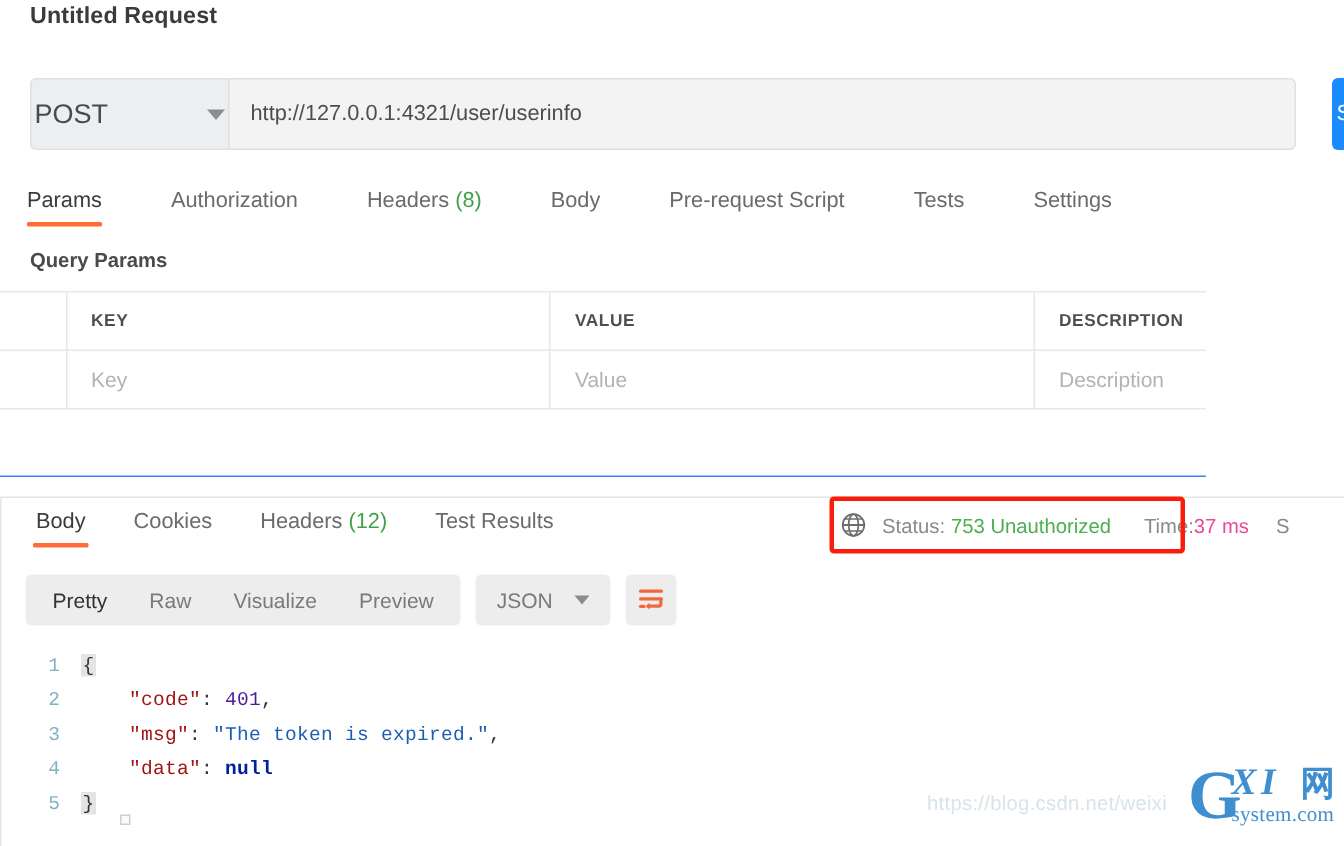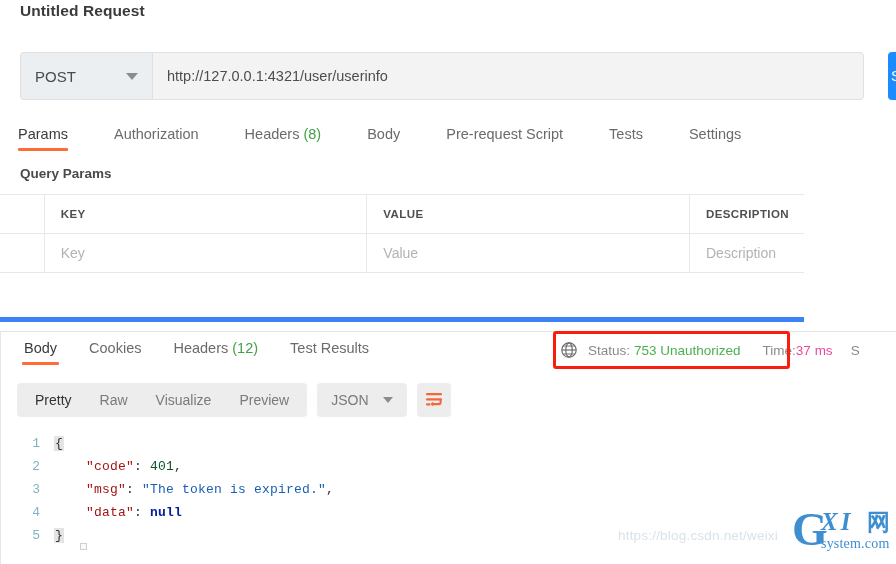--- a/index.html
+++ b/index.html
@@ -25,22 +25,22 @@
     font-size: 15.5px; font-weight: bold; color: #3b3b3b;
     letter-spacing: .1px;
   }
 
   
   .url-bar { position: absolute; left: 20px; top: 52px; height: 48px; display: flex; }
   .method-box {
     width: 132px; height: 48px;
     background: #eceff1; border: 1px solid #e0e0e0; border-right: none;
     border-radius: 4px 0 0 4px;
-    display: flex; align-items: center; padding: 0 14px;
-    font-size: 15px; color: #4a4a4a;
+    display: flex; align-items: center; padding: 0 2px;
+    font-size: 18px; color: #4a4a4a;
   }
   .method-label { flex: 1; }
   .caret {
     width: 0; height: 0;
     border-left: 6px solid transparent; border-right: 6px solid transparent;
     border-top: 7px solid #8c8c8c;
   }
   .url-input {
     width: 712px; height: 48px;
     background: #f3f3f3; border: 1px solid #e0e0e0;
@@ -74,21 +74,21 @@
   .count-green { color: #43a047; }
 
   .query-params-label {
     position: absolute; left: 20px; top: 166px;
     font-size: 13.5px; font-weight: bold; color: #4a4a4a;
   }
 
   
   .ptable {
     position: absolute; left: 0; top: 194px; width: 804px;
-    border-top: 1px solid #e8e8e8; border-bottom: 5px solid #3b82f6;
+    border-top: 1px solid #e8e8e8; border-bottom: 1px solid #3b82f6;
   }
   .prow { display: flex; height: 39px; align-items: center; }
   .prow.header { border-bottom: 1px solid #e8e8e8; }
   .prow.body-row { border-bottom: 1px solid #e8e8e8; }
   .pcell {
     height: 39px; display: flex; align-items: center;
     padding: 0 0 0 16px; border-right: 1px solid #e8e8e8;
     font-size: 13px;
   }
   .pcell.chk { width: 50px; padding: 0; }
@@ -170,21 +170,21 @@
   }
   .cline { display: flex; height: 23px; align-items: center; }
   .lnum {
     width: 54px; text-align: right; padding-right: 14px;
     color: #80b3c4; font-size: 13px; flex: none;
   }
   .ctext { white-space: pre; letter-spacing: .2px; }
   .tk-brace { color: #333; background: #e4e4e4; padding: 0 1px; }
   .tk-key { color: #a31515; }
   .tk-punc { color: #333; }
-  .tk-num { color: #14532d; }
+  .tk-num { color: #4c1d95; }
   .tk-str { color: #1a5fb4; }
   .tk-null { color: #00219e; font-weight: bold; }
 
   
   .wm-url {
     position: absolute; left: 618px; top: 528px;
     font-size: 13.5px; color: #d9e3ea; letter-spacing: .2px; white-space: nowrap;
   }
   .wm-logo { position: absolute; left: 792px; top: 505px; width: 104px; height: 52px; }
   .wm-g {

